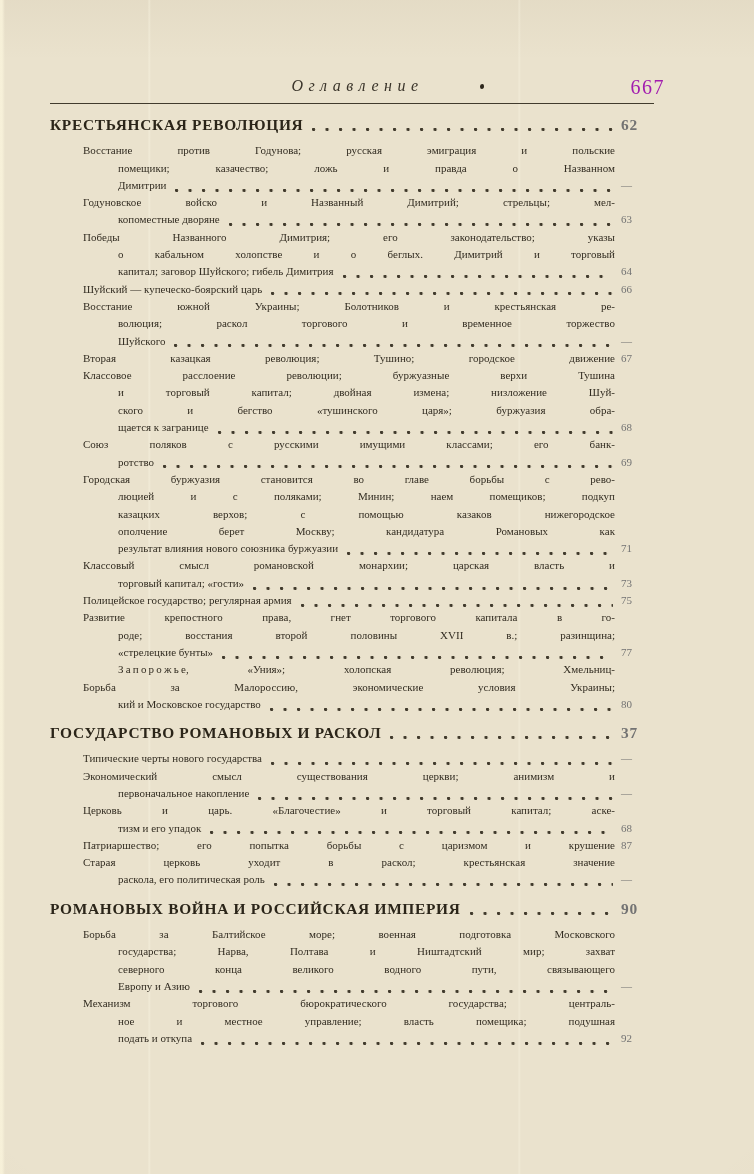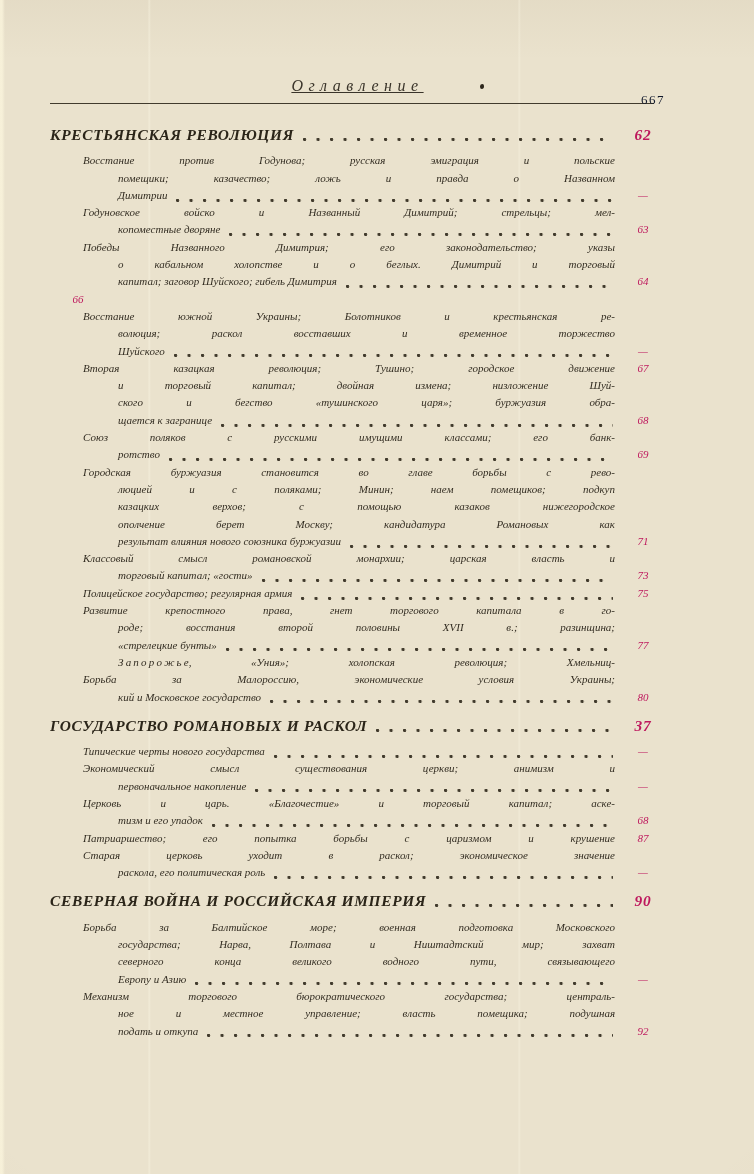--- a/index.html
+++ b/index.html
@@ -16,41 +16,41 @@
       linear-gradient(90deg, rgba(248,242,218,0.9) 0 2px, rgba(248,242,218,0) 5px),
       linear-gradient(90deg, rgba(0,0,0,0) 148px, rgba(250,246,228,0.45) 149px, rgba(0,0,0,0) 151px),
       linear-gradient(90deg, rgba(0,0,0,0) 518px, rgba(250,246,228,0.40) 519px, rgba(0,0,0,0) 521px),
       linear-gradient(180deg, rgba(120,100,60,0.05), rgba(0,0,0,0) 60px),
       radial-gradient(ellipse 130% 105% at 50% 45%, rgba(0,0,0,0) 62%, rgba(110,90,50,0.08) 100%);
   }
   .content { position:absolute; left:50px; top:76px; width:615px; }
   .hdr { position:relative; height:21px; }
   .hdr-title {
     position:absolute; left:0; right:0; top:1px; text-align:center;
-    font-style:italic; font-size:16px; letter-spacing:5.5px; color:#3a342a;text-decoration:underline;
+    font-style:italic; font-size:16px; letter-spacing:5.5px; color:#3a342a;
   }
-  .hdr-page { position:absolute; right:0; top:16px; font-size:13px; letter-spacing:1.5px; color:#0f172a; }
+  .hdr-page { position:absolute; right:0; top:0; font-size:20px; letter-spacing:1.5px; color:#a21caf; }
   .ink-speck { position:absolute; left:430px; top:8px; width:4px; height:5px; border-radius:50% 40% 55% 45%; background:#2d271c; }
   .rule { margin-top:6px; width:604px; border-top:1.7px solid #413b2d; }
-  .toc { margin-top:22px;font-style:italic; }
+  .toc { margin-top:12px; }
   .toc-section { margin:0; }
   .sec-gap { margin-top:11px; }
   .line { display:flex; align-items:baseline; height:17.3px; line-height:17.3px; font-size:11px; overflow:hidden; }
   .heading-line { font-weight:bold; font-size:15.4px; letter-spacing:0.7px; color:#2b2519; margin-bottom:9px; }
   .body { flex:1 1 auto; display:flex; align-items:baseline; min-width:0; }
   .l1 { margin-left:33px; }
   .lc { margin-left:68px; }
   .txt { flex:0 0 auto; white-space:nowrap; }
   .fill { flex:1 1 auto; text-align:justify; text-align-last:justify; -moz-text-align-last:justify; }
   .leader {
     flex:1 1 auto; align-self:flex-end; height:3px; margin:0 2px 2.5px 9px; min-width:12px;
     background-image:radial-gradient(circle at 1.6px 1.4px, #40392b 1.35px, rgba(0,0,0,0) 1.9px);
     background-size:13.5px 3px; background-repeat:repeat-x;
   }
-  .page-num { flex:0 0 44px; margin-left:6px; text-align:center; white-space:nowrap; color:#be185d; }
+  .page-num { flex:0 0 44px; margin-left:6px; text-align:left; white-space:nowrap; color:#737373; }
 </style>
 </head>
 <body>
 
 <div class="texture"></div>
 
 <div class="content">
   <div class="hdr">
     <div class="hdr-title">Оглавление</div>
     <div class="hdr-page">667</div>
@@ -111,46 +111,56 @@
           <span class="page-num"></span>
         </div>
         <div class="line entry-line">
           <span class="body lc">
             <span class="txt">капитал; заговор Шуйского; гибель Димитрия</span>
             <span class="leader"></span>
           </span>
           <span class="page-num">64</span>
         </div>
         <div class="line entry-line">
+          <span class="body l1">
+            <span class="txt">Шуйский — купеческо-боярский царь</span>
+            <span class="leader"></span>
+          </span>
           <span class="page-num">66</span>
         </div>
         <div class="line entry-line">
           <span class="body l1">
             <span class="fill">Восстание южной Украины; Болотников и крестьянская ре-</span>
           </span>
           <span class="page-num"></span>
         </div>
         <div class="line entry-line">
           <span class="body lc">
-            <span class="fill">волюция; раскол восставших и временное торжество</span>
+            <span class="fill">волюция; раскол торгового и временное торжество</span>
           </span>
           <span class="page-num"></span>
         </div>
         <div class="line entry-line">
           <span class="body lc">
             <span class="txt">Шуйского</span>
             <span class="leader"></span>
           </span>
           <span class="page-num">—</span>
         </div>
         <div class="line entry-line">
           <span class="body l1">
             <span class="fill">Вторая казацкая революция; Тушино; городское движение</span>
           </span>
           <span class="page-num">67</span>
+        </div>
+        <div class="line entry-line">
+          <span class="body l1">
+            <span class="fill">Классовое расслоение революции; буржуазные верхи Тушина</span>
+          </span>
+          <span class="page-num"></span>
         </div>
         <div class="line entry-line">
           <span class="body lc">
             <span class="fill">и торговый капитал; двойная измена; низложение Шуй-</span>
           </span>
           <span class="page-num"></span>
         </div>
         <div class="line entry-line">
           <span class="body lc">
             <span class="fill">ского и бегство «тушинского царя»; буржуазия обра-</span>
@@ -309,36 +319,36 @@
           <span class="page-num">68</span>
         </div>
         <div class="line entry-line">
           <span class="body l1">
             <span class="fill">Патриаршество; его попытка борьбы с царизмом и крушение</span>
           </span>
           <span class="page-num">87</span>
         </div>
         <div class="line entry-line">
           <span class="body l1">
-            <span class="fill">Старая церковь уходит в раскол; экономическое значение</span>
+            <span class="fill">Старая церковь уходит в раскол; крестьянская значение</span>
           </span>
           <span class="page-num"></span>
         </div>
         <div class="line entry-line">
           <span class="body lc">
             <span class="txt">раскола, его политическая роль</span>
             <span class="leader"></span>
           </span>
           <span class="page-num">—</span>
         </div>
       </section>
       <section class="toc-section sec-gap">
         <div class="line heading-line">
           <span class="body">
-            <span class="txt">СЕВЕРНАЯ ВОЙНА И РОССИЙСКАЯ ИМПЕРИЯ</span>
+            <span class="txt">РОМАНОВЫХ ВОЙНА И РОССИЙСКАЯ ИМПЕРИЯ</span>
             <span class="leader"></span>
           </span>
           <span class="page-num">90</span>
         </div>
         <div class="line entry-line">
           <span class="body l1">
             <span class="fill">Борьба за Балтийское море; военная подготовка Московского</span>
           </span>
           <span class="page-num"></span>
         </div>

